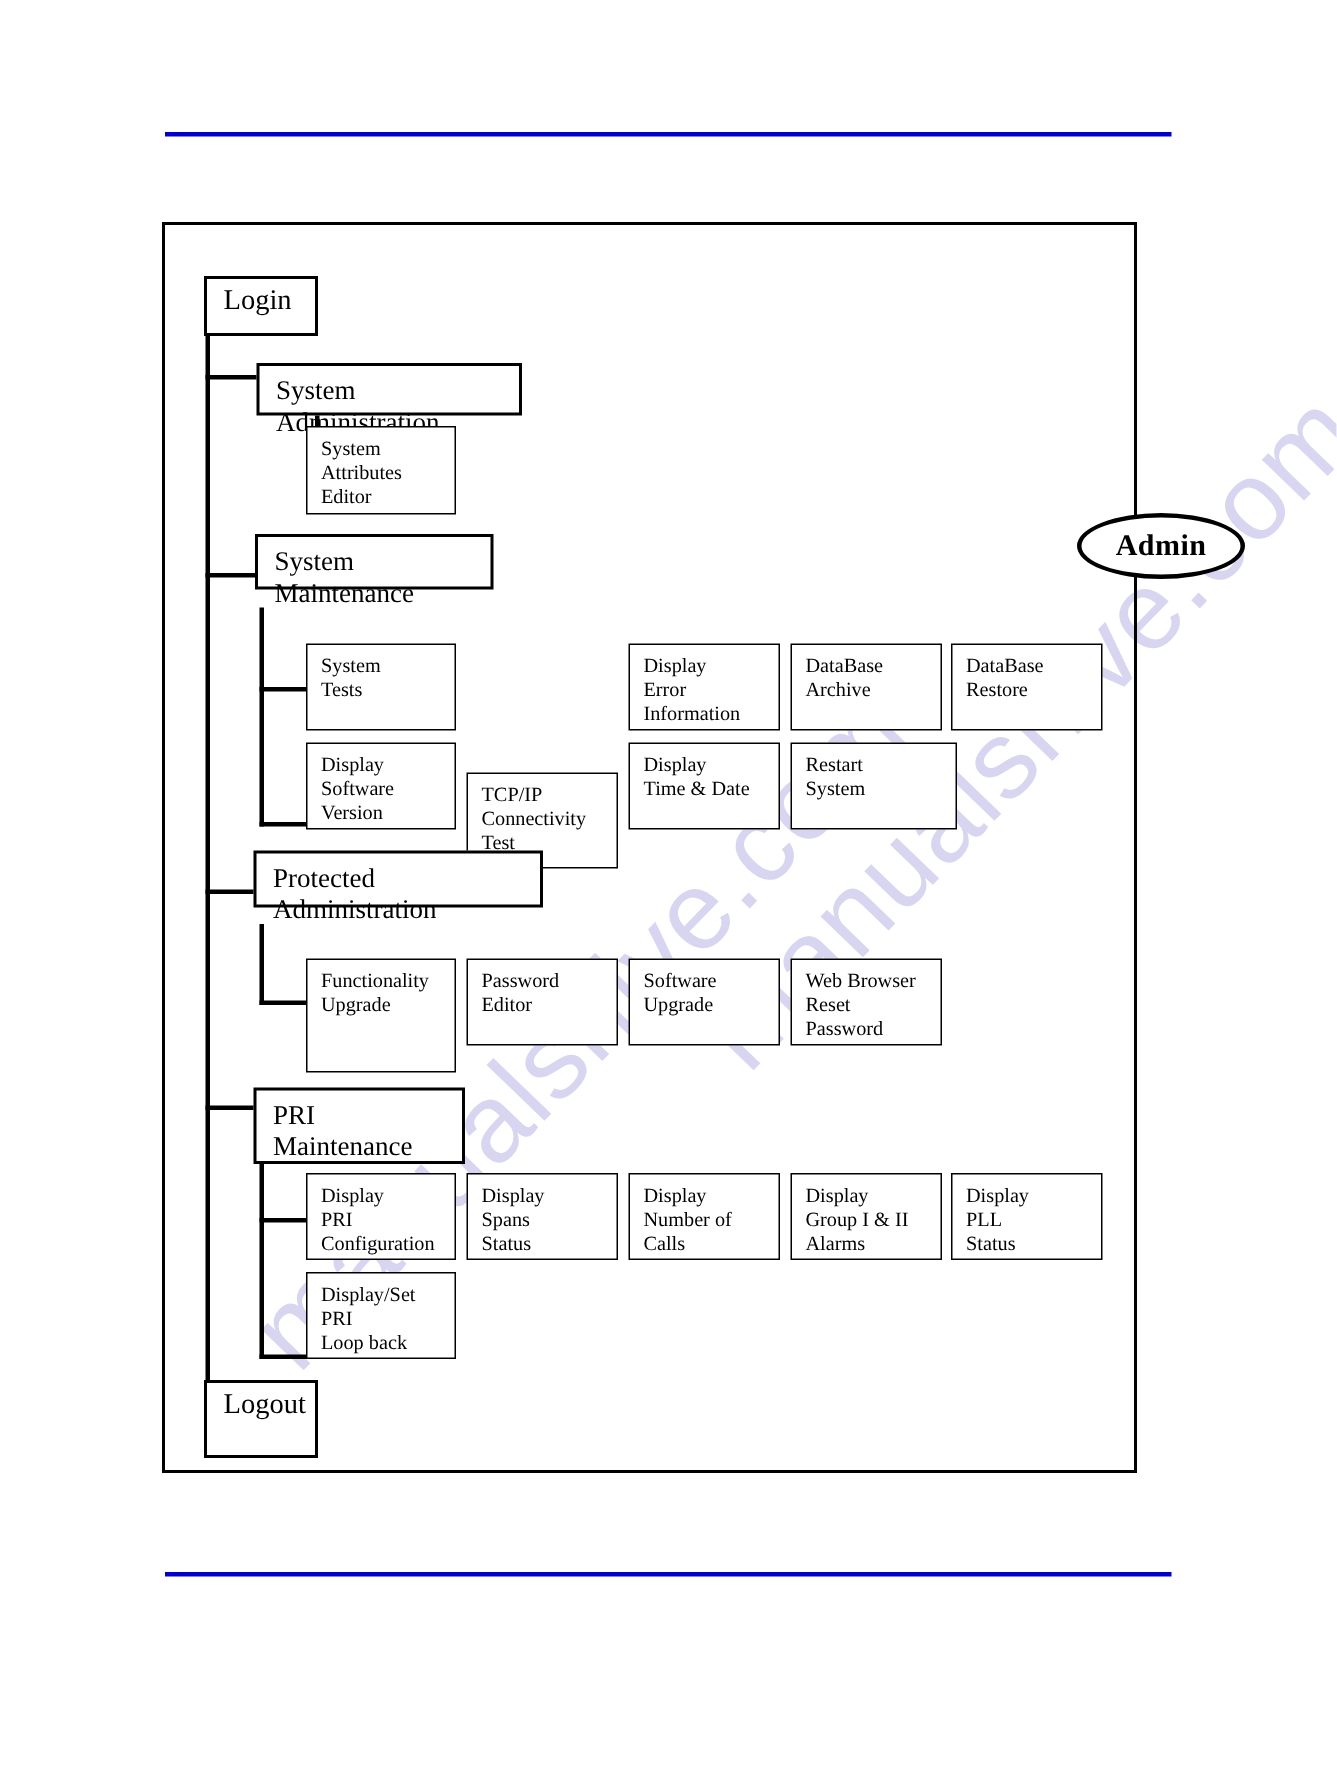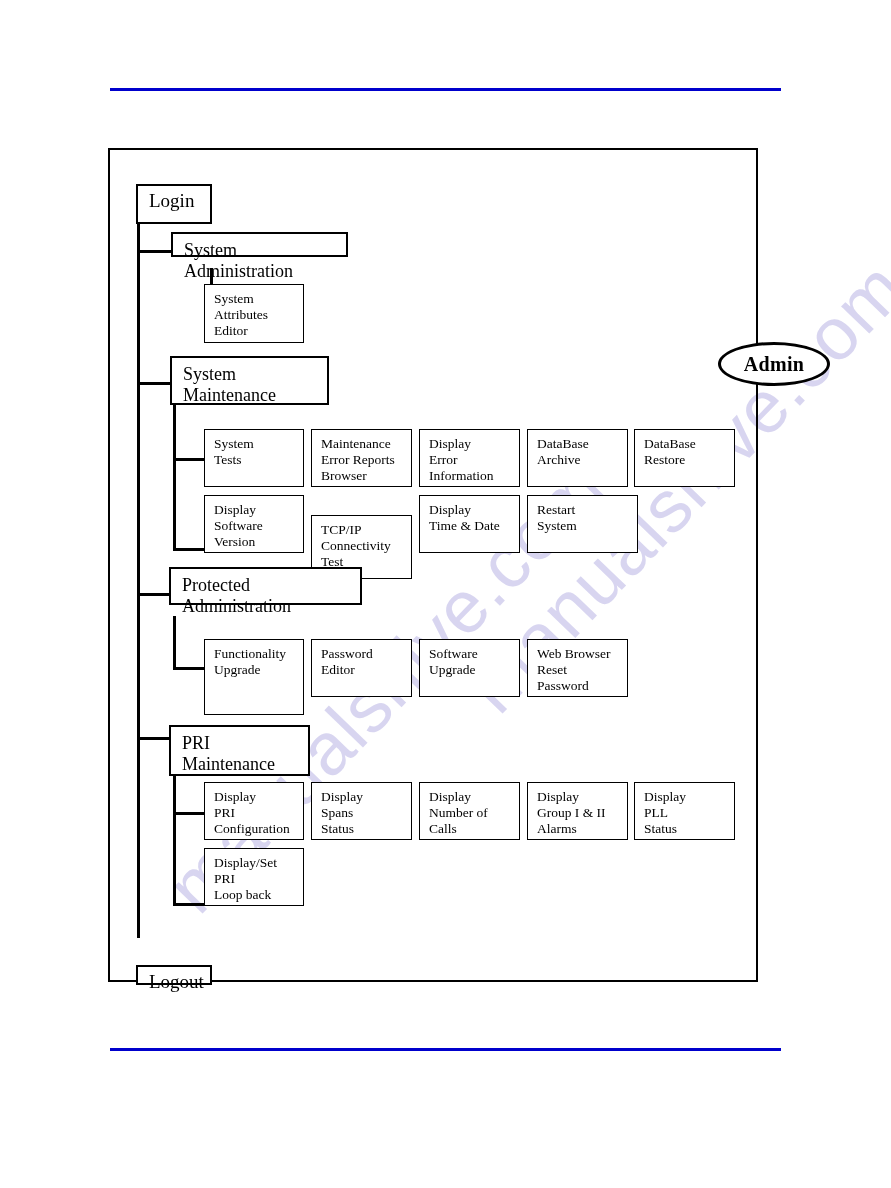--- a/index.html
+++ b/index.html
@@ -149,49 +149,44 @@
     <span class="lbl">Admin</span>
   </div>
 
   <div class="line v" style="left:27px; top:72px; height:716px;"></div>
 
   <div class="node endpoint" style="left:26px; top:34px; width:76px; height:40px;">
     <span class="lbl">Login</span>
   </div>
 
   <div class="line h" style="left:27px; top:100px; width:36px;"></div>
-  <div class="node section" style="left:61px; top:82px; width:177px; height:25px;">
+  <div class="node section" style="left:61px; top:92px; width:177px; height:35px;">
     <span class="lbl">System Administration</span>
   </div>
 
   <div class="line v thin" style="left:100px; top:118px; height:46px;"></div>
   <div class="line h thin" style="left:100px; top:162px; width:22px;"></div>
   <div class="node leaf" style="left:94px; top:134px; width:100px; height:59px;">
     <span class="lbl">System
 Attributes
 Editor</span>
   </div>
 
   <div class="line h" style="left:27px; top:232px; width:36px;"></div>
-  <div class="node section" style="left:60px; top:206px; width:159px; height:49px;">
+  <div class="node section" style="left:60px; top:206px; width:159px; height:37px;">
     <span class="lbl">System Maintenance</span>
   </div>
 
   <div class="line v" style="left:63px; top:255px; height:146px;"></div>
   <div class="line h" style="left:63px; top:308px; width:33px;"></div>
   <div class="line h" style="left:63px; top:398px; width:33px;"></div>
 
   <div class="node leaf" style="left:94px; top:279px; width:100px; height:58px;">
     <span class="lbl">System
 Tests</span>
-  </div>
-  <div class="node leaf" style="left:201px; top:279px; width:101px; height:58px;">
-    <span class="lbl">Maintenance
-Error Reports
-Browser</span>
   </div>
   <div class="node leaf" style="left:309px; top:279px; width:101px; height:58px;">
     <span class="lbl">Display
 Error
 Information</span>
   </div>
   <div class="node leaf" style="left:417px; top:279px; width:101px; height:58px;">
     <span class="lbl">DataBase
 Archive</span>
   </div>
@@ -277,17 +272,17 @@
 PLL
 Status</span>
   </div>
 
   <div class="node leaf" style="left:94px; top:698px; width:100px; height:58px;">
     <span class="lbl">Display/Set
 PRI
 Loop back</span>
   </div>
 
-  <div class="node endpoint" style="left:26px; top:770px; width:76px; height:20px;margin-top:45px;">
+  <div class="node endpoint" style="left:26px; top:770px; width:76px; height:52px;">
     <span class="lbl">Logout</span>
   </div>
 
 </div>
 
 </body></html>

